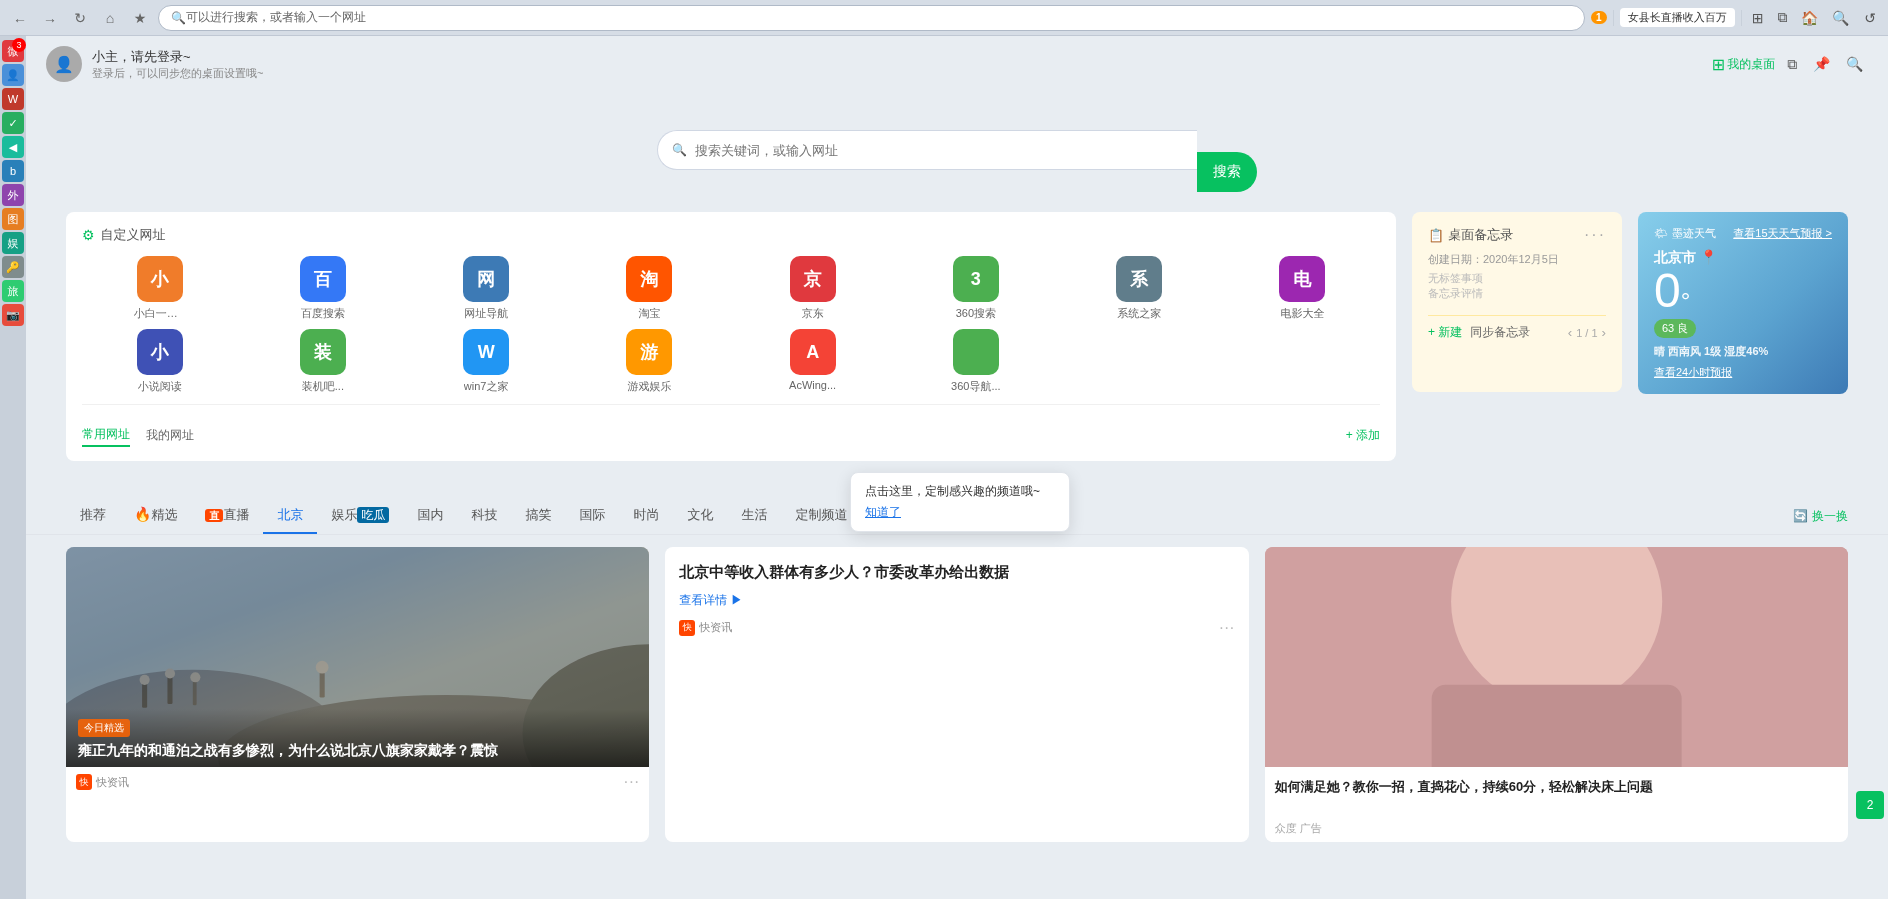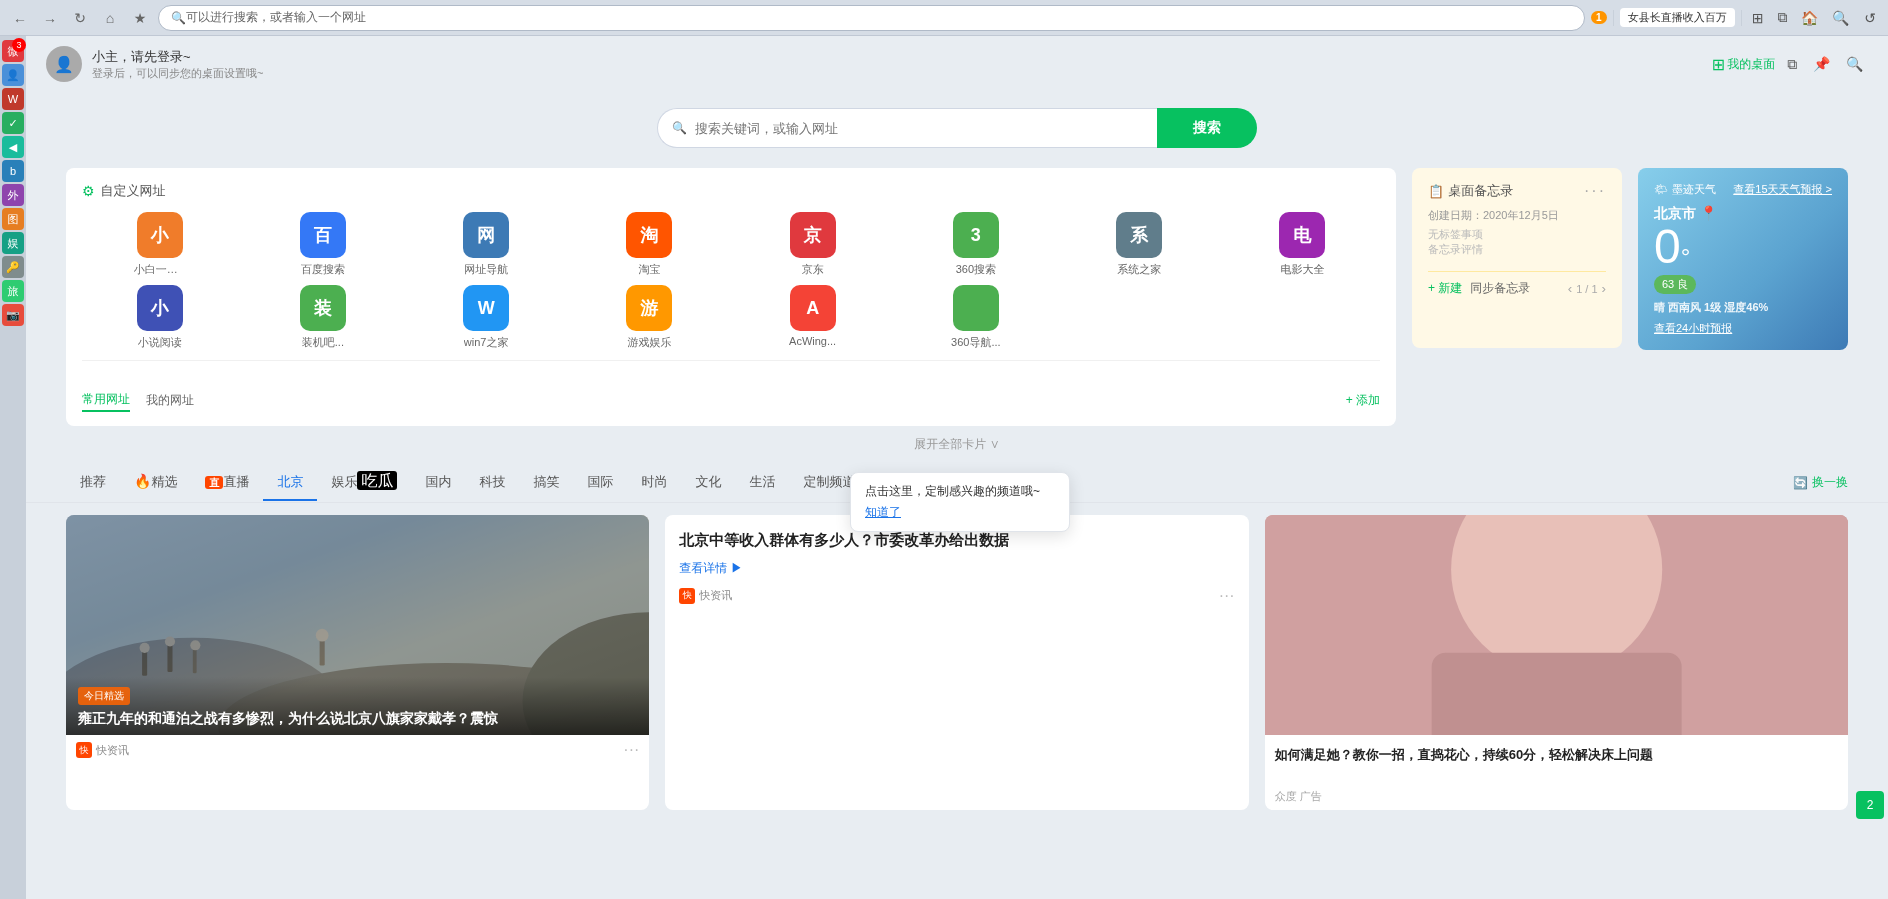--- a/index.html
+++ b/index.html
@@ -132,25 +132,26 @@
       display: flex; align-items: center;
       padding: 0 14px;
       gap: 8px;
     }
     .search-input-wrap input {
       border: none; outline: none;
       flex: 1; font-size: 13px; color: #333;
       background: transparent;
     }
     .search-btn {
-      height: 40px; padding: 0 36px;
+      height: 40px; padding: 0 16px;
       background: #07c160; border: none;
       border-radius: 0 20px 20px 0;
       color: #fff; font-size: 14px; cursor: pointer;
-      font-weight: bold;
+      font-weight: normal;
+      margin-top: 44px;
     }
 
     
     .cards-area {
       padding: 0 40px;
       display: flex; gap: 16px;
       align-items: flex-start;
     }
 
     
@@ -177,21 +178,21 @@
       cursor: pointer;
     }
     .quick-icon-box {
       width: 46px; height: 46px; border-radius: 10px;
       display: flex; align-items: center; justify-content: center;
       font-size: 18px; color: #fff; font-weight: bold;
     }
     .quick-icon-label { font-size: 11px; color: #666; text-align: center; white-space: nowrap; overflow: hidden; max-width: 52px; text-overflow: ellipsis; }
     .tabs-row {
       display: flex; gap: 16px; align-items: center;
-      border-top: 1px solid #f0f0f0; padding-top: 28px;
+      border-top: 1px solid #f0f0f0; padding-top: 19px;
     }
     .tab-item {
       font-size: 12px; color: #666; cursor: pointer; padding: 2px 0;
     }
     .tab-item.active { color: #07c160; border-bottom: 2px solid #07c160; }
     .add-link { margin-left: auto; font-size: 12px; color: #07c160; cursor: pointer; }
 
     
     .memo-card {
       background: #fff9e6;
@@ -273,22 +274,22 @@
       cursor: pointer; border-bottom: 2px solid transparent;
       display: flex; align-items: center; gap: 4px;
     }
     .news-tab.active { color: #1a73e8; border-bottom: 2px solid #1a73e8; }
     .news-tab .fire-icon { color: #ff4500; font-size: 14px; }
     .news-tab .live-badge {
       background: #ff4500; color: #fff; border-radius: 3px;
       padding: 1px 4px; font-size: 10px; font-weight: bold;
     }
     .news-tab .hot-badge {
-      background: #000000; color: #fff; border-radius: 3px;
-      padding: 1px 4px; font-size: 16px;
+      background: #0369a1; color: #fff; border-radius: 3px;
+      padding: 1px 4px; font-size: 12px;
     }
     .refresh-btn {
       margin-left: auto; background: transparent; border: none;
       cursor: pointer; color: #07c160; font-size: 12px;
       display: flex; align-items: center; gap: 4px;
     }
 
     
     .news-grid {
       display: grid;

